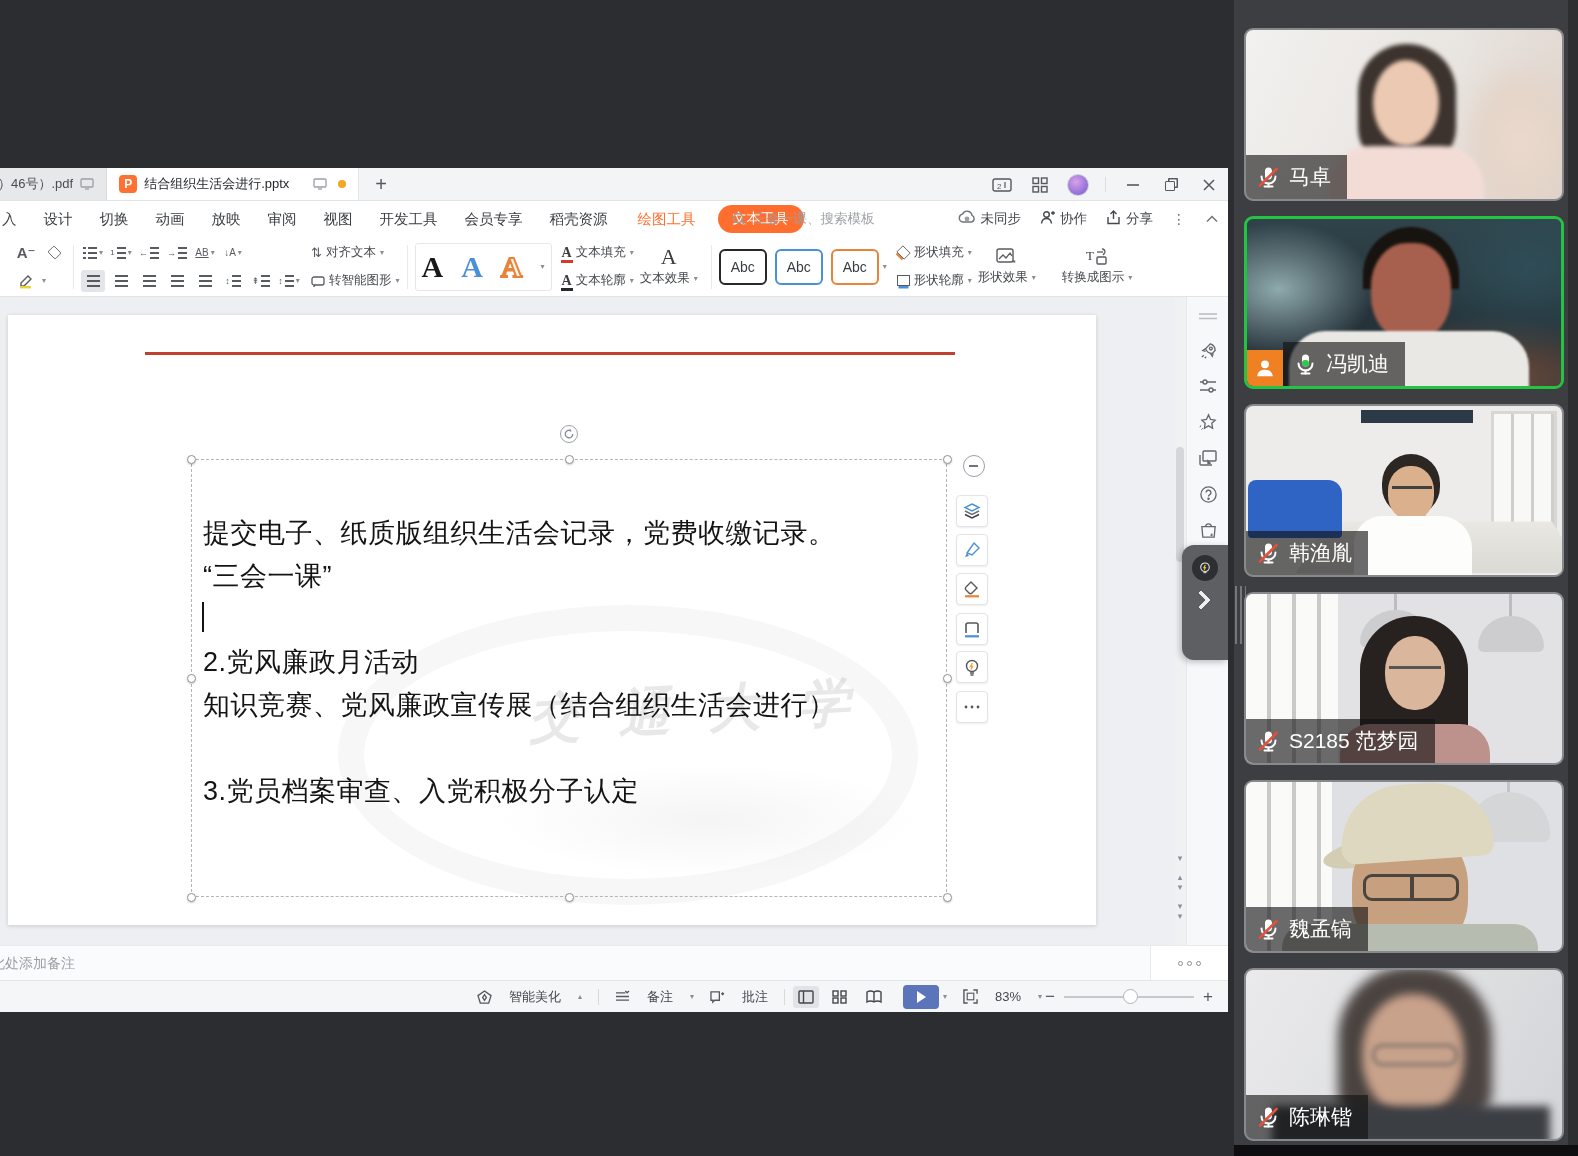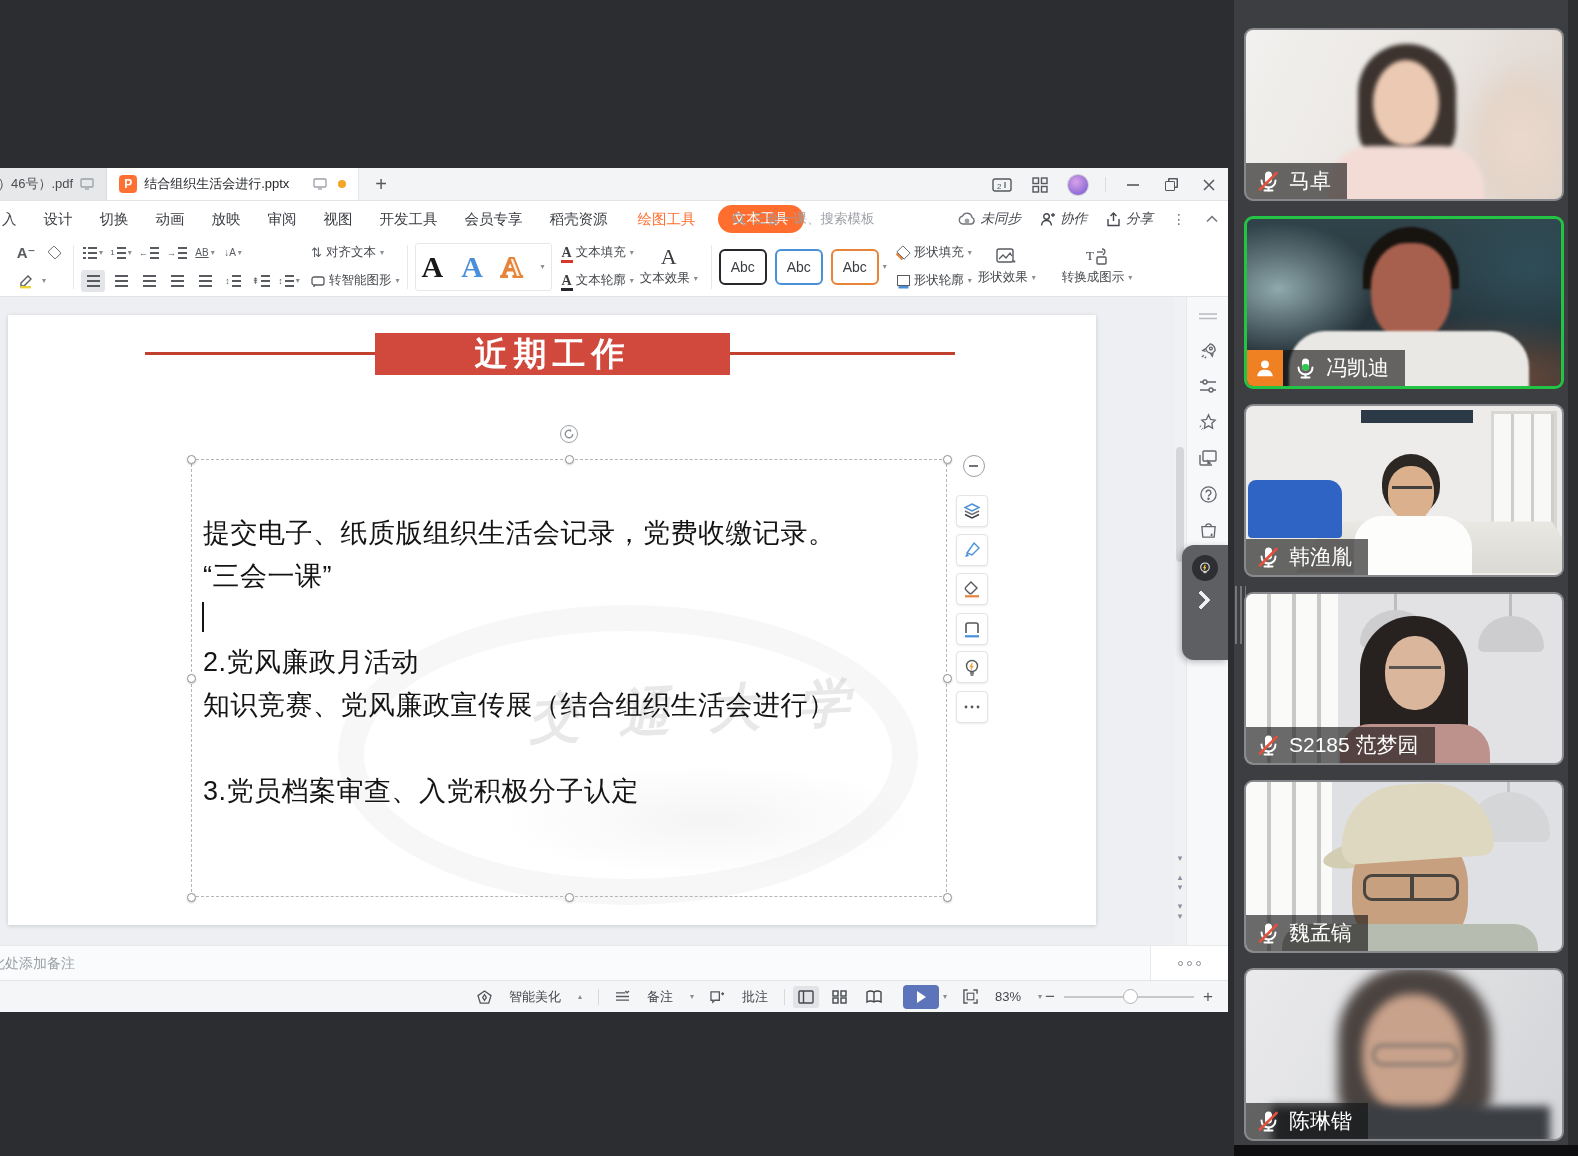--- a/index.html
+++ b/index.html
@@ -29,21 +29,21 @@
   .restore-box { width:10px; height:10px; border:1.5px solid #55585c; border-radius:1px; box-shadow:3px -3px 0 -1.5px #fff, 3px -3px 0 0 #55585c; margin-top:3px; margin-right:2px;}
 
   
   .ribbonbar { position:relative; height:36px; background:#fff; display:flex; align-items:center; font-size:14.5px; color:#3a3d42; }
   #ribbon-tabs { display:flex; align-items:center; gap:27px; margin-left:2px; }
   .rtab { cursor:default; white-space:nowrap; }
   .ctx-draw { color:#ff6e2e; margin-left:30px; white-space:nowrap; }
   .ctx-text { background:#ff6e2e; color:#fff; border-radius:15px; padding:5px 15px; margin-left:22px; font-size:14px; white-space:nowrap; }
   .rib-search { position:absolute; left:732px; display:flex; align-items:center; gap:7px; color:#9b9ea4; font-size:13.5px; }
   .rib-right { position:absolute; right:10px; display:flex; align-items:center; gap:19px; font-size:13.5px; color:#44474c; }
-  .rr-item { display:flex; align-items:center; gap:5px;font-style:italic; }
+  .rr-item { display:flex; gap:5px; }
   .rib-more { color:#707379; font-size:14px; letter-spacing:1px;}
 
   
   .toolbar { position:relative; height:60px; background:#fff; border-bottom:1px solid #e2e3e5; display:flex; align-items:center; padding-left:0; }
   .tsep { width:1px; height:44px; background:#e8e9eb; margin:0 7px; flex:none; }
   .tgroup { display:flex; flex-direction:column; justify-content:center; gap:4px; }
   .trow { display:flex; align-items:center; gap:4px; height:24px; }
   .mi { width:24px; height:22px; border-radius:3px; display:flex; align-items:center; justify-content:center; gap:2px; color:#585b60; font-size:11px; flex:none; }
   .mi.active { background:#e4e5e8; }
   .bars { width:13px; height:12px; background:repeating-linear-gradient(180deg,#585b60 0 2px,transparent 2px 5px); }
@@ -128,21 +128,21 @@
   
   .sidebar { position:absolute; left:1234px; top:0; width:344px; height:1156px; background:#3c3e41; }
   .sidebar .edge { position:absolute; right:0; top:0; width:10px; height:100%; background:#2d2e30; }
   .sidebar::after { content:""; position:absolute; left:0; bottom:0; width:100%; height:11px; background:#0e0e10; }
   .drag-handle { position:absolute; left:1px; top:586px; width:11px; height:58px; background:repeating-linear-gradient(90deg,#75777b 0 2px,transparent 2px 5px); }
 
   .tile { position:absolute; left:10px; width:320px; height:173px; border-radius:9px; border:2px solid #87898c; overflow:hidden; background:#6f7173; }
   .tile.active { border:3px solid #23c343; }
   .vid { position:absolute; inset:0; }
   .vid > div { position:absolute; }
-  .plabel { position:absolute; left:0; bottom:0; height:36px; background:rgba(18,18,18,.62); display:flex; align-items:center; gap:9px; padding:0 16px 0 10px; z-index:4; }
+  .plabel { position:absolute; left:0; bottom:0; height:44px; background:rgba(18,18,18,.62); display:flex; align-items:center; gap:9px; padding:0 16px 0 10px; z-index:4; }
   .pname { color:#fff; font-size:21px; white-space:nowrap; }
   .mic { width:24px; height:24px; flex:none; }
   .pbadge { position:absolute; left:0; bottom:0; width:36px; height:36px; background:#f08122; display:none; align-items:center; justify-content:center; z-index:5; }
   .tile.has-badge .plabel { left:36px;margin-top:43px; }
   .tile.has-badge .pbadge { display:flex; }
   .mic.live { display:none; }
   .tile.mic-on .mic.live { display:block; }
 
   
   .scene-1 .vid { background:linear-gradient(115deg,#f2f1ef 0%,#e9e5e1 55%,#ded2c9 100%); }
@@ -499,23 +499,20 @@
     </div>
   </div>
 
   <div class="canvas">
     <div class="slide">
       <div class="wm-arc"></div>
       <div class="wm-block"></div>
       <div class="wm-text">交通大学</div>
 
       <div class="red-line"></div>
-      <div class="banner">
-          <span>近期工作</span>
-        </div>
 
       <div class="selbox"></div>
       <div class="hdl" style="left:179px;top:140px;"></div>
       <div class="hdl" style="left:557px;top:140px;"></div>
       <div class="hdl" style="left:935px;top:140px;"></div>
       <div class="hdl" style="left:179px;top:359px;"></div>
       <div class="hdl" style="left:935px;top:359px;"></div>
       <div class="hdl" style="left:179px;top:578px;"></div>
       <div class="hdl" style="left:557px;top:578px;"></div>
       <div class="hdl" style="left:935px;top:578px;"></div>

